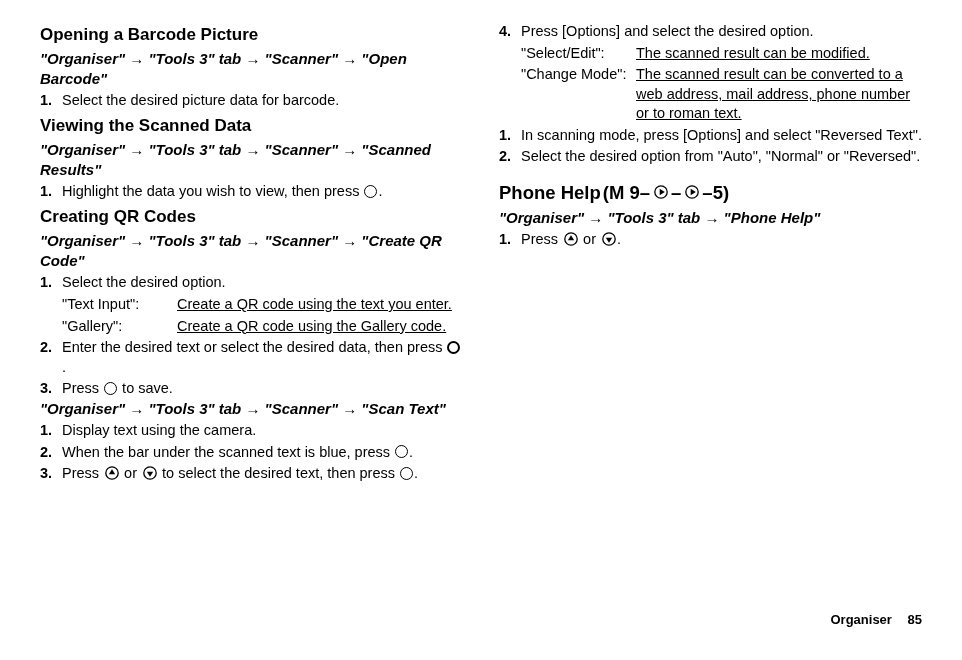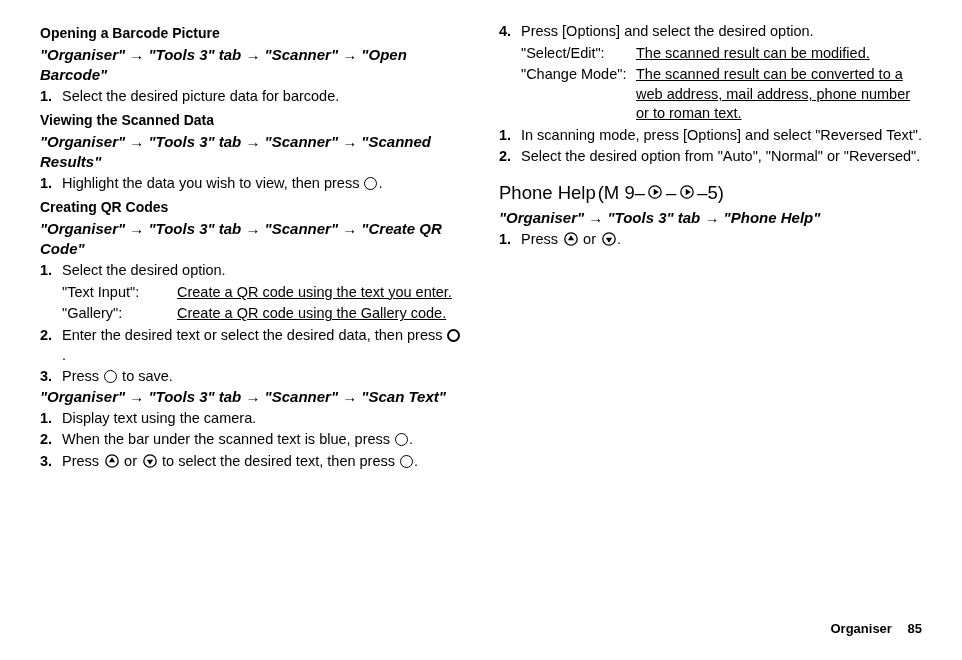--- a/index.html
+++ b/index.html
@@ -16,21 +16,21 @@
       display: flex;
       gap: 36px;
     }
     .column {
       flex: 1;
       font-size: 14.5px;
       line-height: 1.35;
     }
     .heading {
       font-weight: bold;
-      font-size: 14px;
+      font-size: 17px;
       margin-top: 4px;
       margin-bottom: 2px;
     }
     .path {
       font-weight: bold;
       font-style: italic;
       font-size: 15px;
       margin-bottom: 2px;
     }
     .step {
@@ -55,21 +55,21 @@
       flex-shrink: 0;
     }
     .def-desc {
       flex: 1;
       text-decoration: underline;
     }
     .plain {
       margin-top: 2px;
     }
     .section-title {
-      font-weight: normal;
+      font-weight: bold;
       font-size: 18.5px;
       margin-top: 14px;
       margin-bottom: 2px;
       display: flex;
       align-items: center;
       gap: 2px;
     }
     .icon-circle {
       display: inline-block;
       width: 13px;
@@ -95,21 +95,21 @@
     .icon-tri {
       display: inline-block;
       vertical-align: middle;
       margin: 0 1.5px;
       position: relative;
       top: -1px;
     }
     .icon-tri svg { display: block; }
     .footer {
       position: absolute;
-      bottom: 24px;
+      bottom: 33px;
       right: 40px;
       font-size: 13px;
     }
     .footer .sec {
       font-weight: bold;
     }
     .footer .pg {
       font-weight: bold;
       margin-left: 12px;
     }

